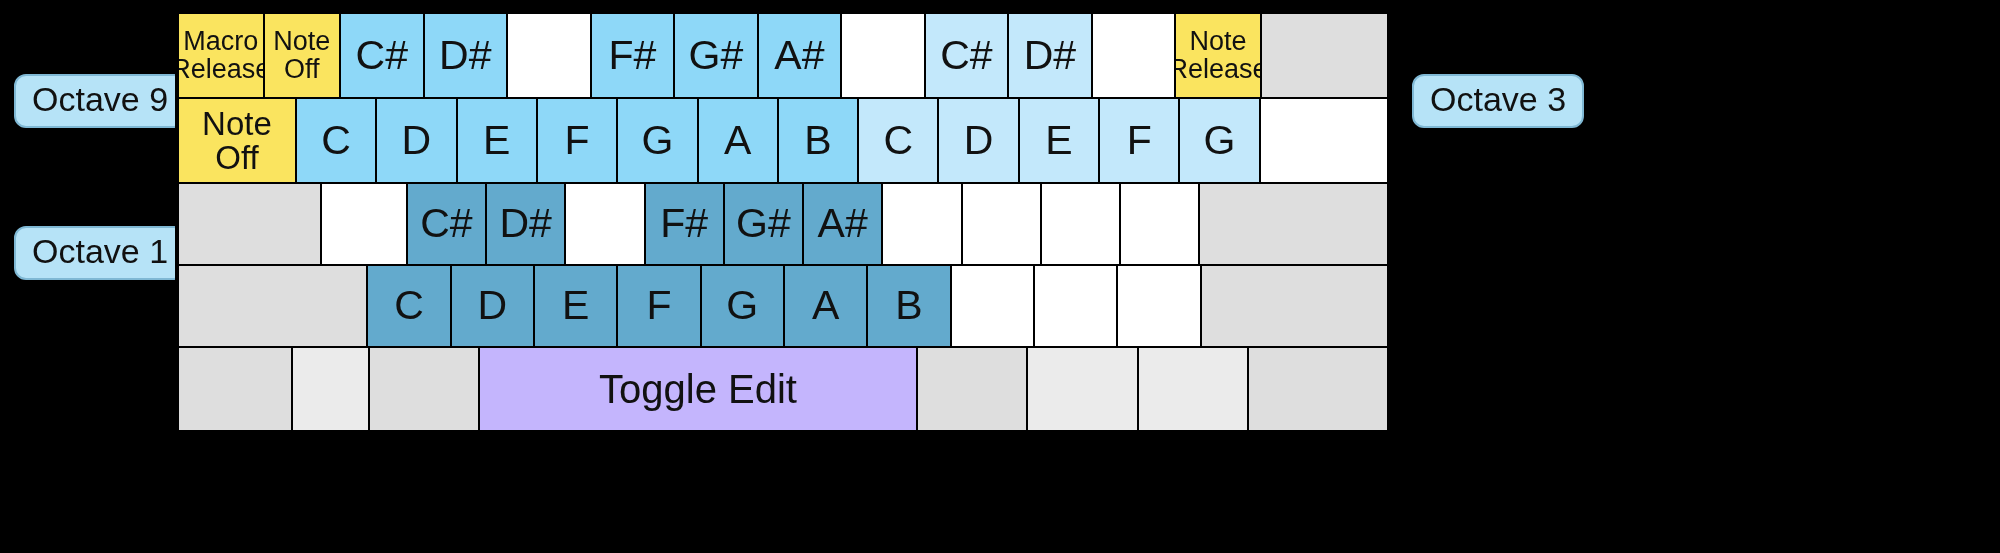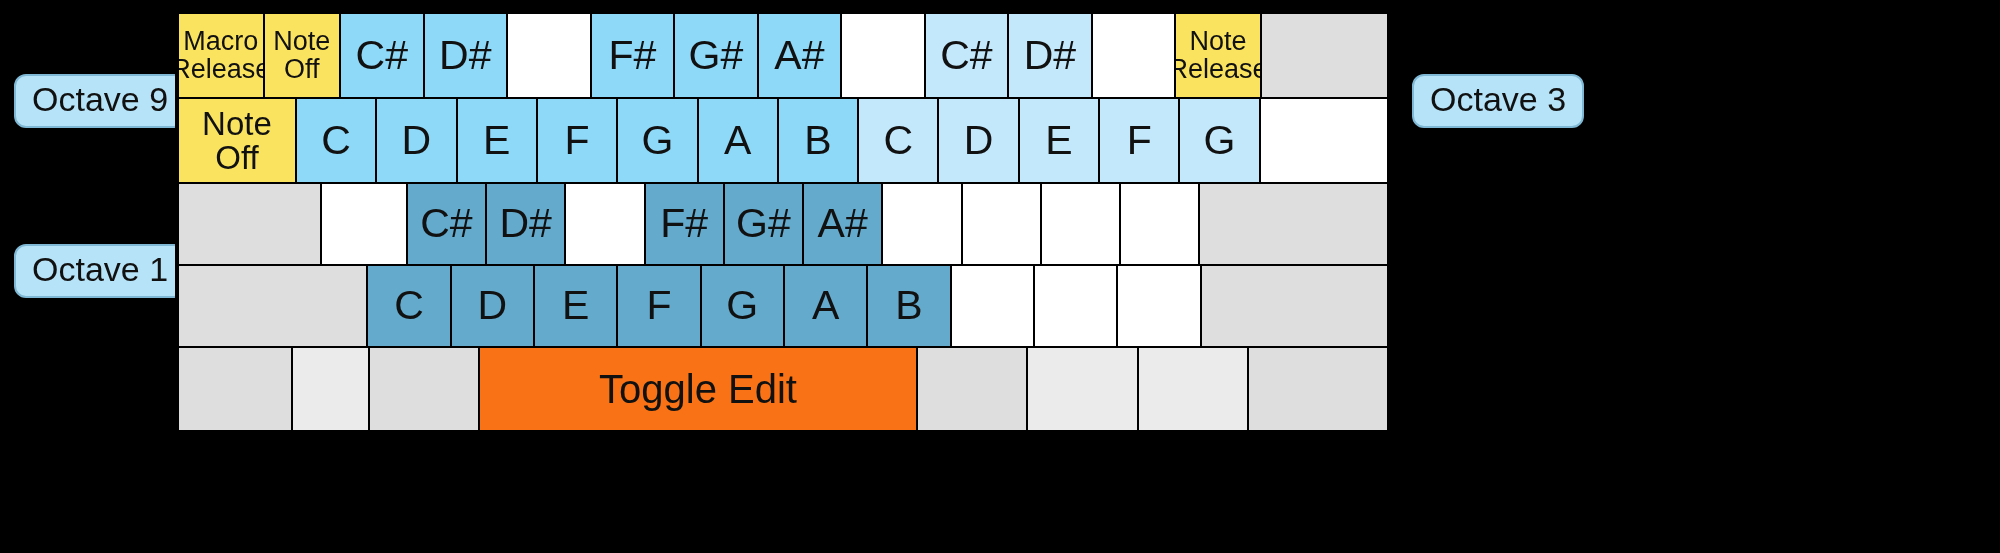--- a/index.html
+++ b/index.html
@@ -19,32 +19,32 @@
        justify-content:center;text-align:center;color:#111;overflow:hidden;
        font-family:"Liberation Sans",sans-serif;line-height:1.02;}
 
   .k-blank      {background:#ffffff;}
   .k-gray       {background:#dedede;}
   .k-gray2      {background:#ebebeb;}
   .k-yellow     {background:#fae45f;}
   .k-oct2       {background:#8ed8f8;}
   .k-oct3       {background:#c3e8fb;}
   .k-oct1       {background:#63aacd;}
-  .k-toggle     {background:#f97316;justify-content:center;}
+  .k-toggle     {background:#c4b5fd;justify-content:center;}
 
   .lbl-note  {font-size:41px;font-weight:400;}
   .lbl-small {font-size:27px;font-weight:400;}
   .lbl-mid   {font-size:33px;font-weight:400;}
   .lbl-toggle{font-size:40px;font-weight:400;}
 
   .octlabel{position:absolute;background:#b6e3f7;border:2px solid #7fb8d4;border-radius:12px;
             color:#111;font-size:34px;padding:4px 16px 7px 16px;white-space:nowrap;
             font-family:"Liberation Sans",sans-serif;}
   #oct2-label{left:14px;top:74px;}
-  #oct1-label{left:14px;top:244px;}
+  #oct1-label{left:14px;top:226px;}
   #oct3-label{left:1412px;top:74px;}
 </style>
 </head>
 <body>
 
 <div class="stage">
 
   <div class="octlabel" id="oct2-label">Octave 9</div>
   <div class="octlabel" id="oct1-label">Octave 1</div>
   <div class="octlabel" id="oct3-label">Octave 3</div>

